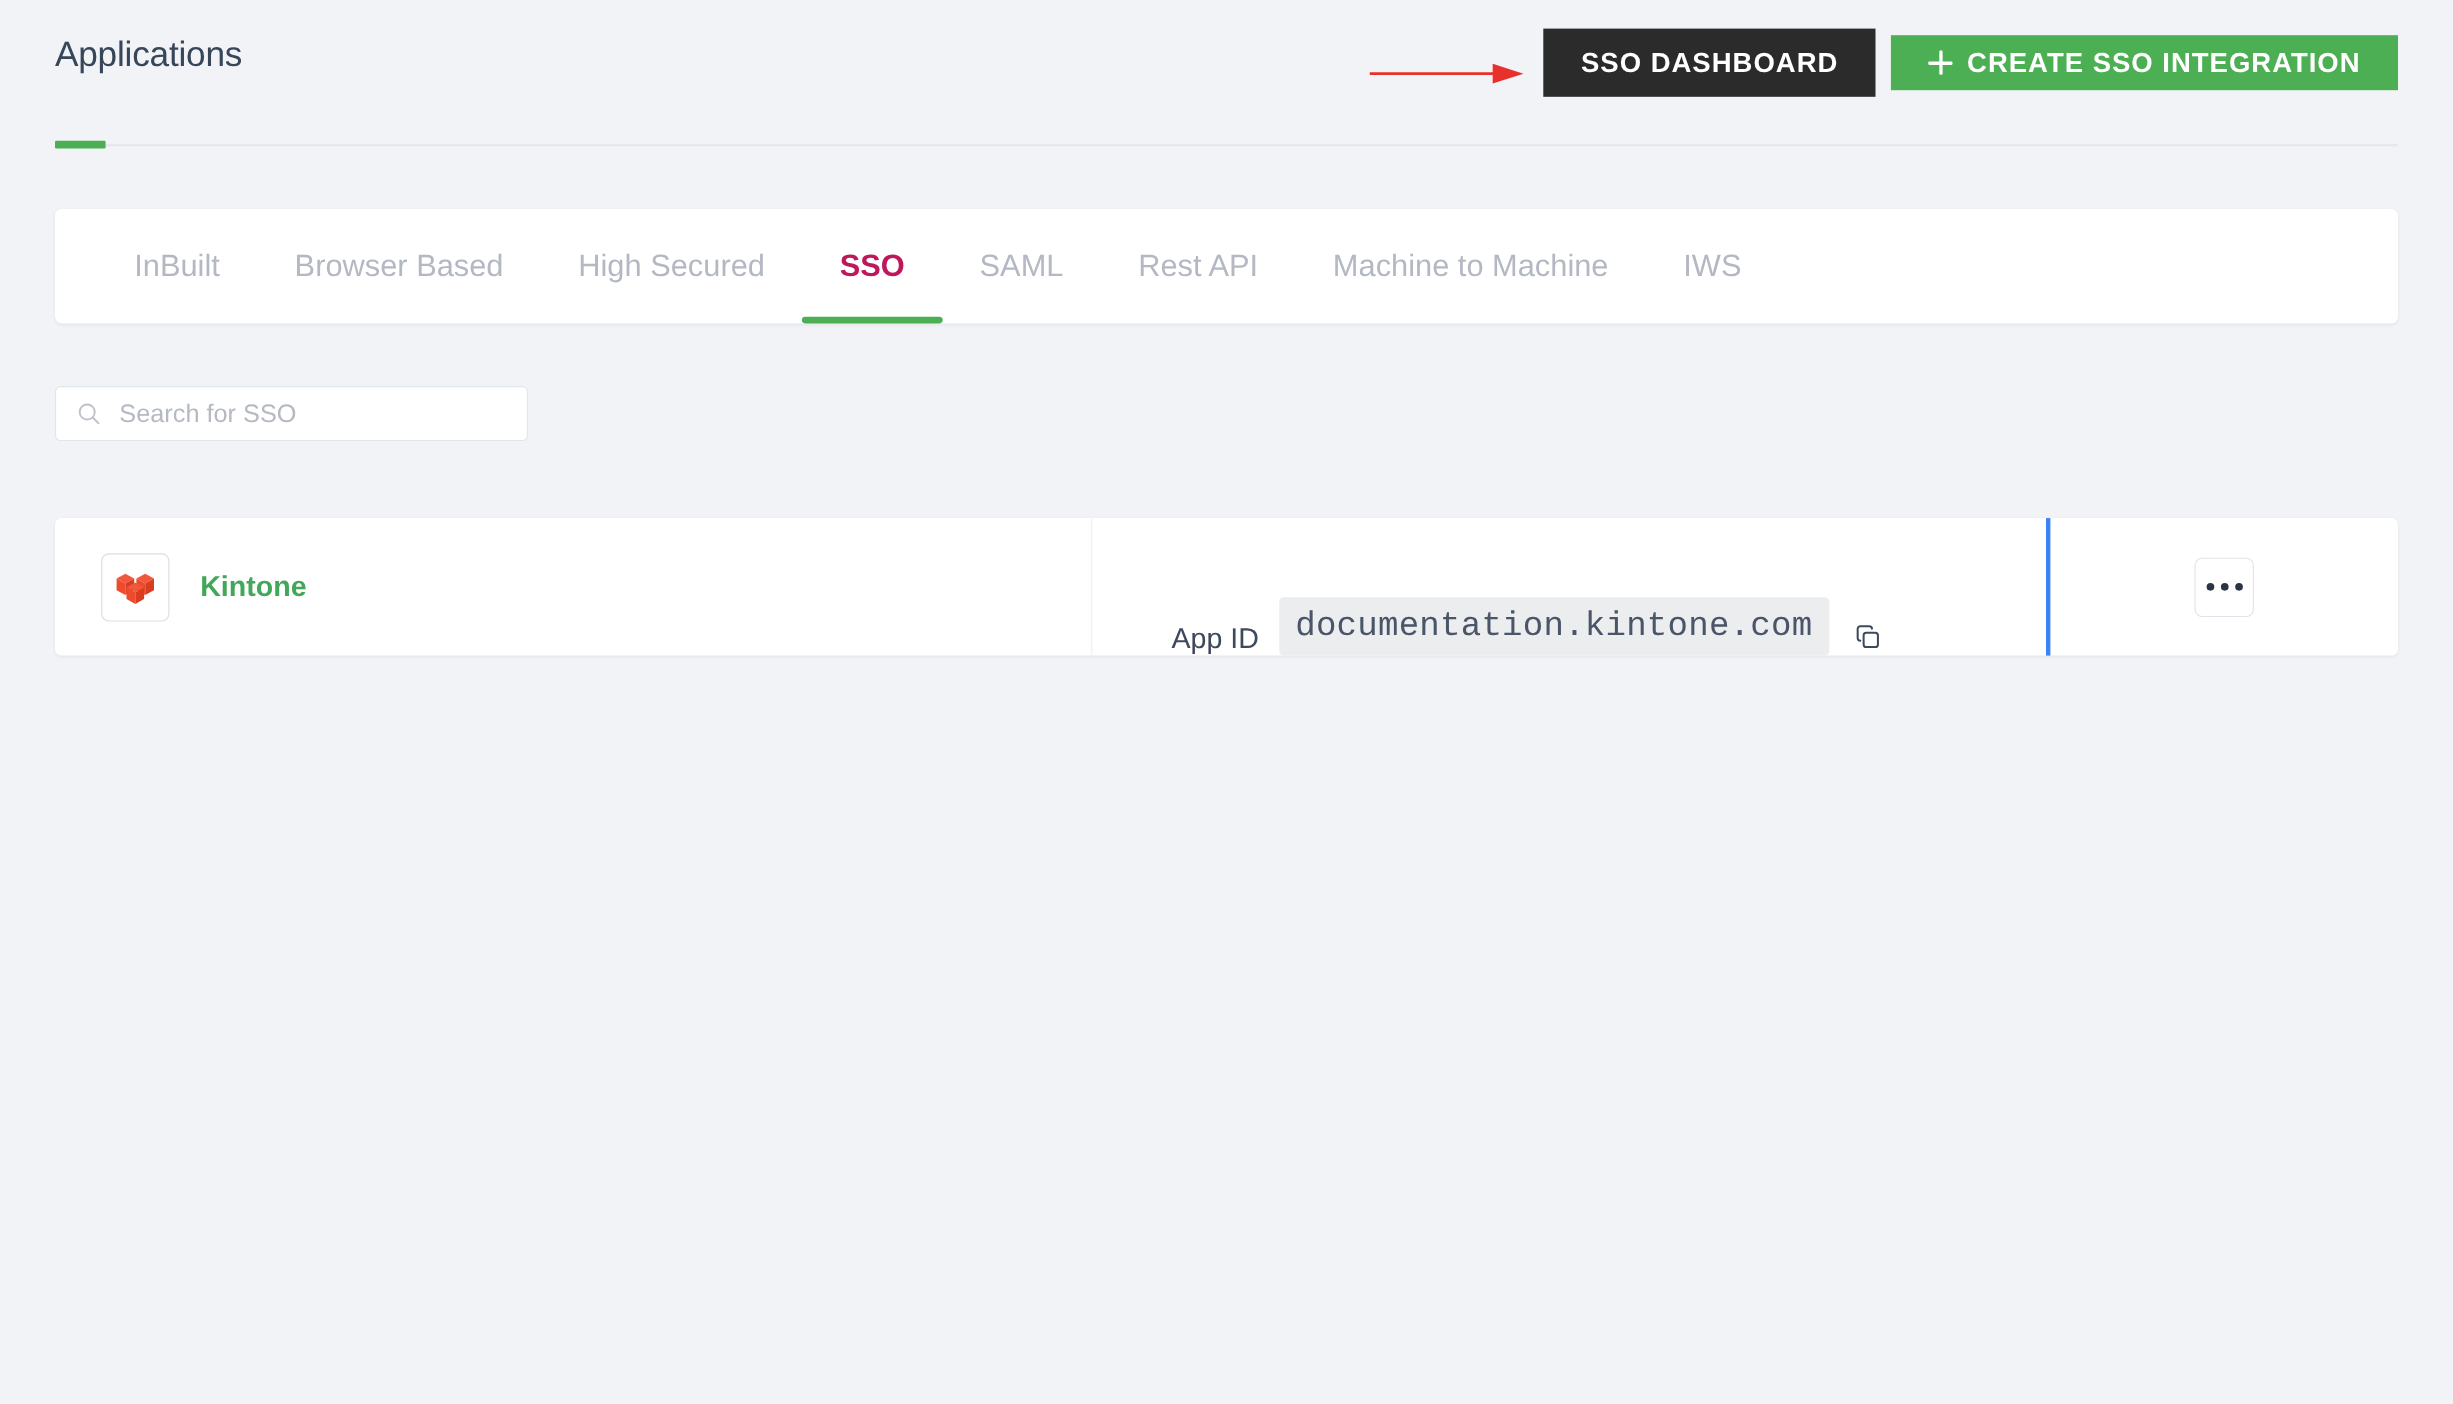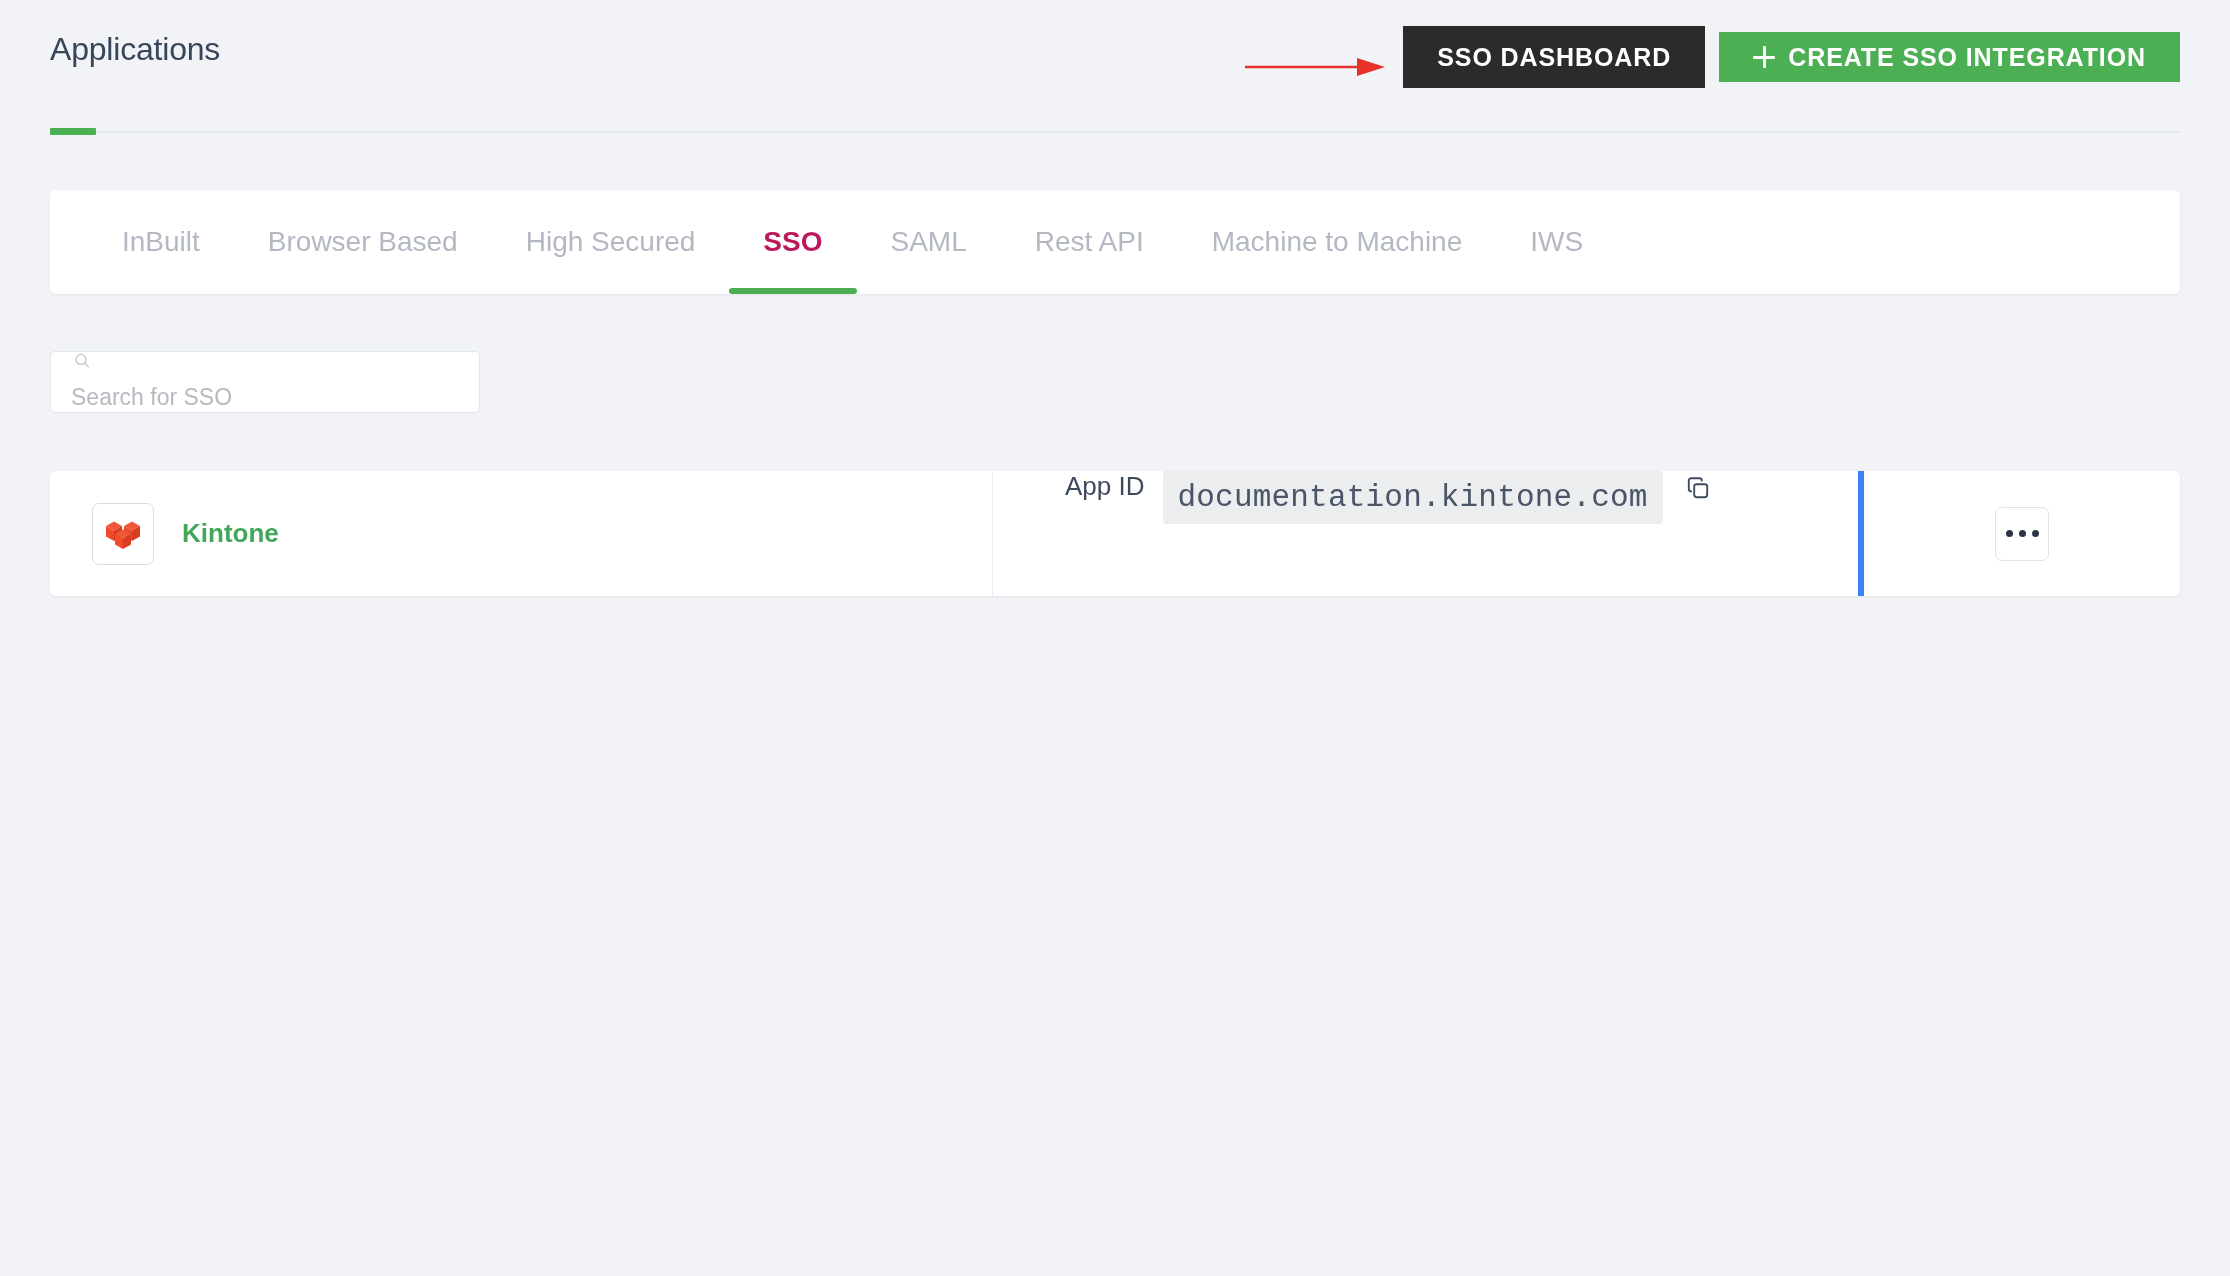--- a/index.html
+++ b/index.html
@@ -79,23 +79,23 @@
   }
   .tab.active { color: #be185d; font-weight: 700; }
   .tab.active::after {
     content: ""; position: absolute; left: 0; right: 0; bottom: 0;
     height: 6px; background: #4caf54; border-radius: 3px;
   }
 
   
   .search-wrap {
     position: absolute; left: 50px; top: 351px;
-    width: 430px; height: 62px;
+    width: 430px; height: 50px;
     background: #ffffff; border: 1px solid #e1e5ec; border-radius: 5px;
-    display: flex; align-items: flex-start; padding: 0 18px; gap: 14px; flex-direction: column;
+    display: flex; align-items: center; padding: 0 18px; gap: 14px;
   }
   .search-input {
     border: none; outline: none; background: transparent;
     font-family: "Liberation Sans", sans-serif;
     font-size: 23px; color: #4a5568; width: 100%;
   }
   .search-input::placeholder { color: #b5b9c0; }
 
   
   .row-card {
@@ -112,23 +112,23 @@
   }
   .app-logo-box {
     width: 62px; height: 62px; border: 1px solid #d9dde3; border-radius: 7px;
     display: flex; align-items: center; justify-content: center; flex: none;
     background: #fff;
   }
   .app-name {
     font-size: 26px; font-weight: 700; color: #42a75a; cursor: pointer;
   }
   .cell-id {
-    flex: 1; display: flex; align-items: flex-start;
+    flex: 1; display: flex; align-items: flex-end;
     padding-left: 72px; gap: 18px;
-    border-right: 6px solid #3b82f6;
+    border-right: 4px solid #3b82f6;
   }
   .id-label { font-size: 26px; color: #3d4a5c; }
   .id-chip {
     background: #ebedef; border-radius: 4px;
     padding: 9px 15px;
     font-family: "Liberation Mono", "DejaVu Sans Mono", monospace;
     font-size: 31px; color: #4a5568; letter-spacing: 0.2px;
   }
   .copy-btn {
     background: transparent; border: none; padding: 4px; cursor: pointer;

